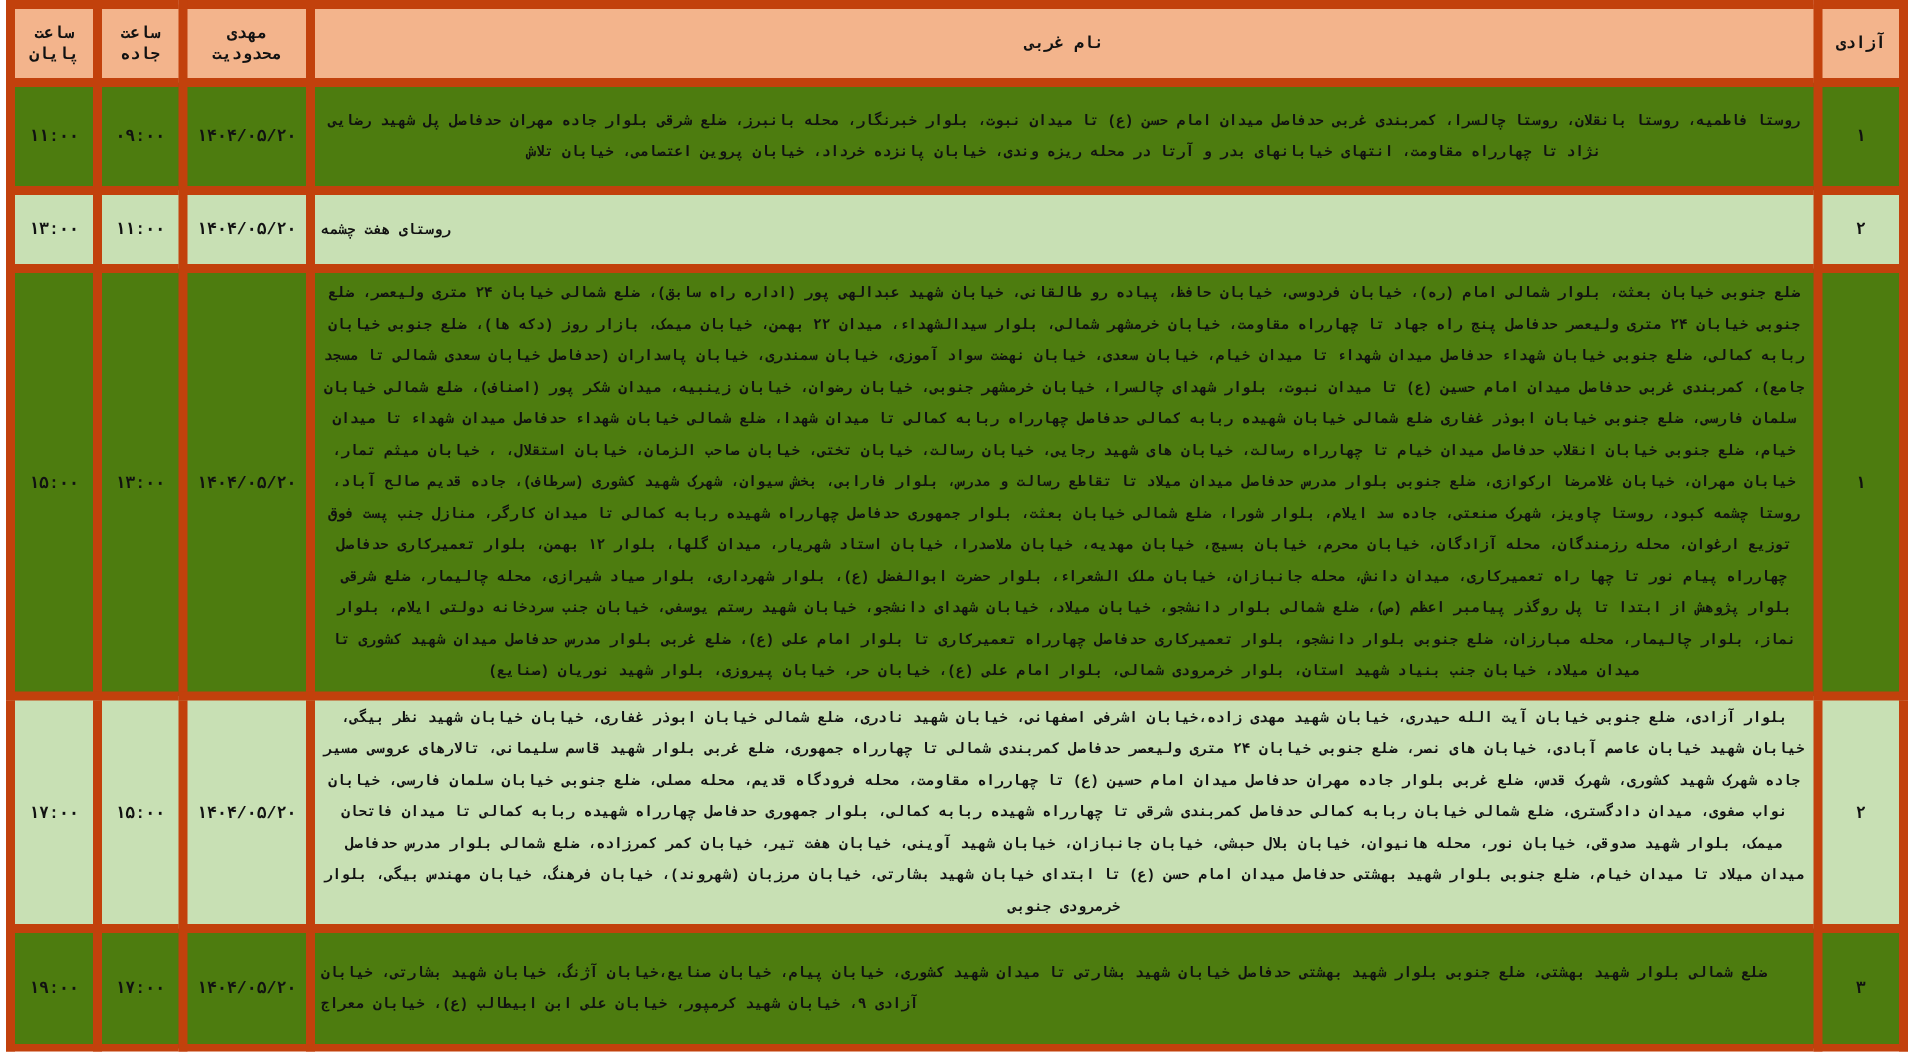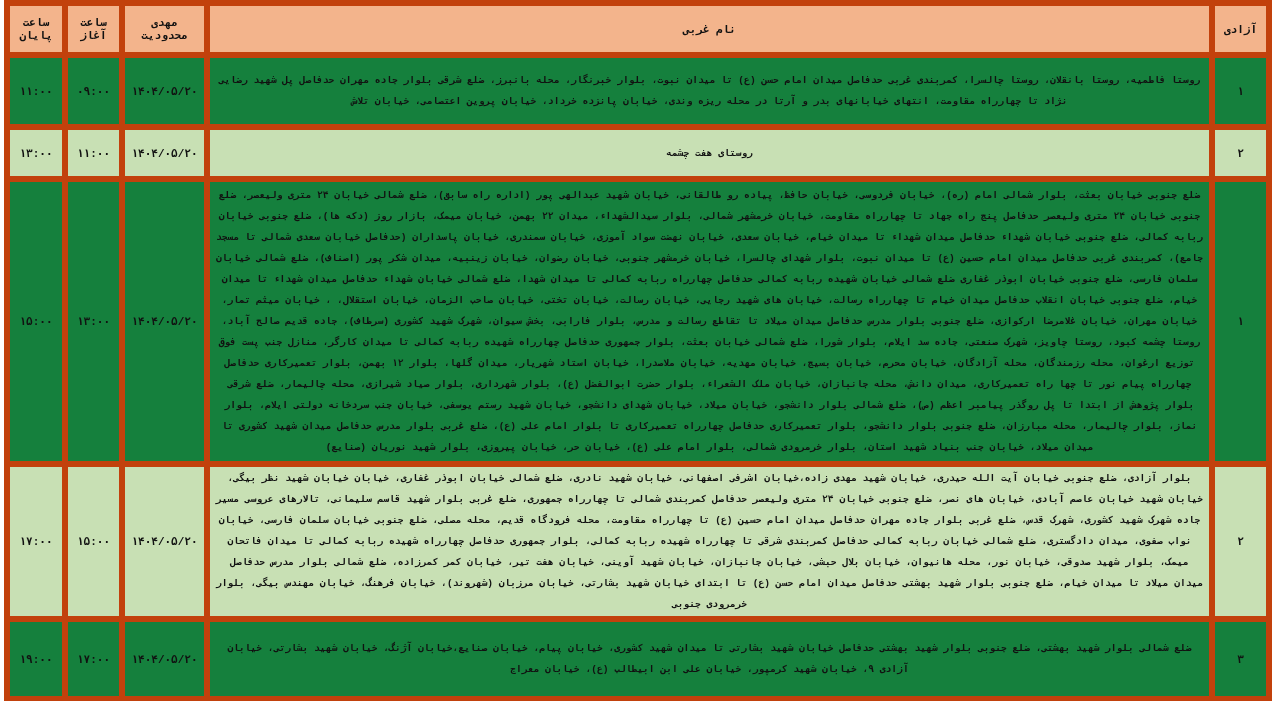--- a/index.html
+++ b/index.html
@@ -18,31 +18,31 @@
       text-align: center;
       vertical-align: middle;
       padding: 0 4px;
       font-family: Liberation Mono, monospace;
     }
     table.schedule th {
       background: #f3b48c;
       font-size: 11px;
       height: 46px;
     }
-    tr.r-cream td { background: #15803d; }
+    tr.r-cream td { background: #4d7c0f; }
     tr.r-green td { background: #c8e0b4; }
     td.num { font-size: 11px; }
     td.time { font-size: 11px; font-family: "DejaVu Sans Mono", monospace; }
     td.area {
       font-size: 9.6px;
       line-height: 21px;
       text-align: right;
       padding: 2px 8px;
     }
-    td.area.center { text-align: center; margin-left: 48px; }
+    td.area.center { text-align: left; margin-left: 48px; }
     col.c-idx { width: 57px; }
     col.c-area { width: 1005px; }
     col.c-date { width: 85px; }
     col.c-start { width: 57px; }
     col.c-end { width: 58px; }
   </style>
 </head>
 <body>
 
 <table class="schedule">
@@ -51,21 +51,21 @@
       <col class="c-area">
       <col class="c-date">
       <col class="c-start">
       <col class="c-end">
   </colgroup>
   <thead>
     <tr>
       <th>آزادی</th>
       <th>نام غربی</th>
       <th>مهدی محدودیت</th>
-      <th>ساعت آغاز</th>
+      <th>ساعت جاده</th>
       <th>ساعت پایان</th>
     </tr>
   </thead>
   <tbody>
     <tr class="r-cream" style="height:72px">
       <td class="num">۱</td>
       <td class="area">روستا فاطمیه، روستا بانقلان، روستا چالسرا، کمربندی غربی حدفاصل میدان امام حسن (ع) تا میدان نبوت، بلوار خبرنگار، محله بانبرز، ضلع شرقی بلوار جاده مهران حدفاصل پل شهید رضایی نژاد تا چهارراه مقاومت، انتهای خیابانهای بدر و آرتا در محله ریزه وندی، خیابان پانزده خرداد، خیابان پروین اعتصامی، خیابان تلاش</td>
       <td class="time">۱۴۰۴/۰۵/۲۰</td>
       <td class="time">۰۹:۰۰</td>
       <td class="time">۱۱:۰۰</td>

